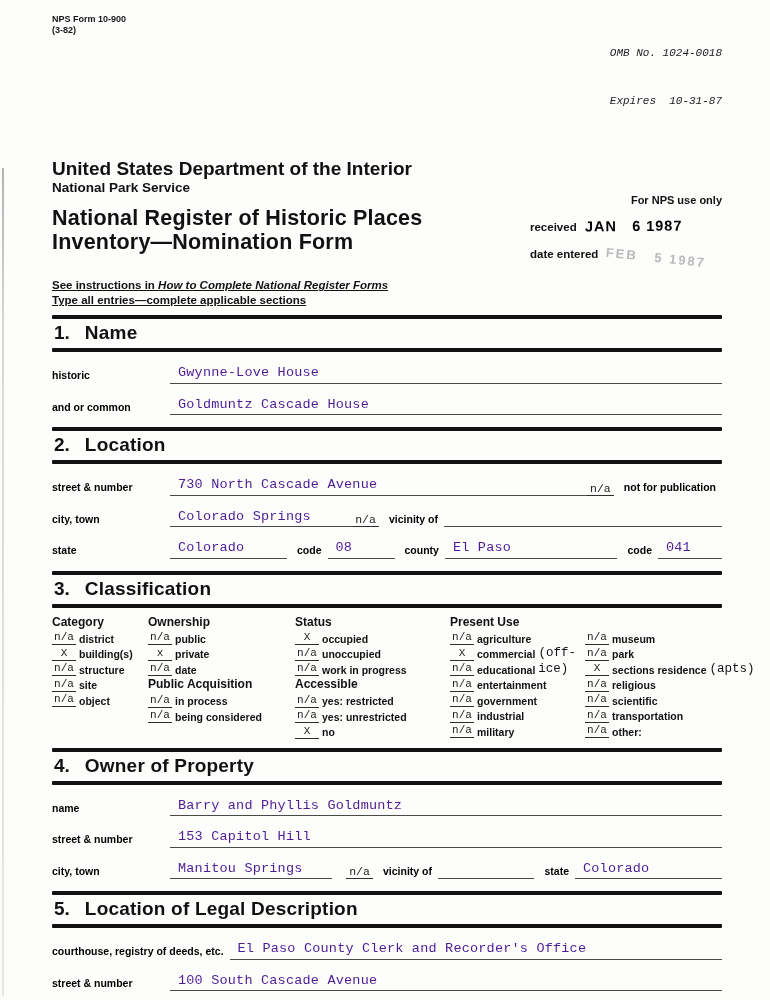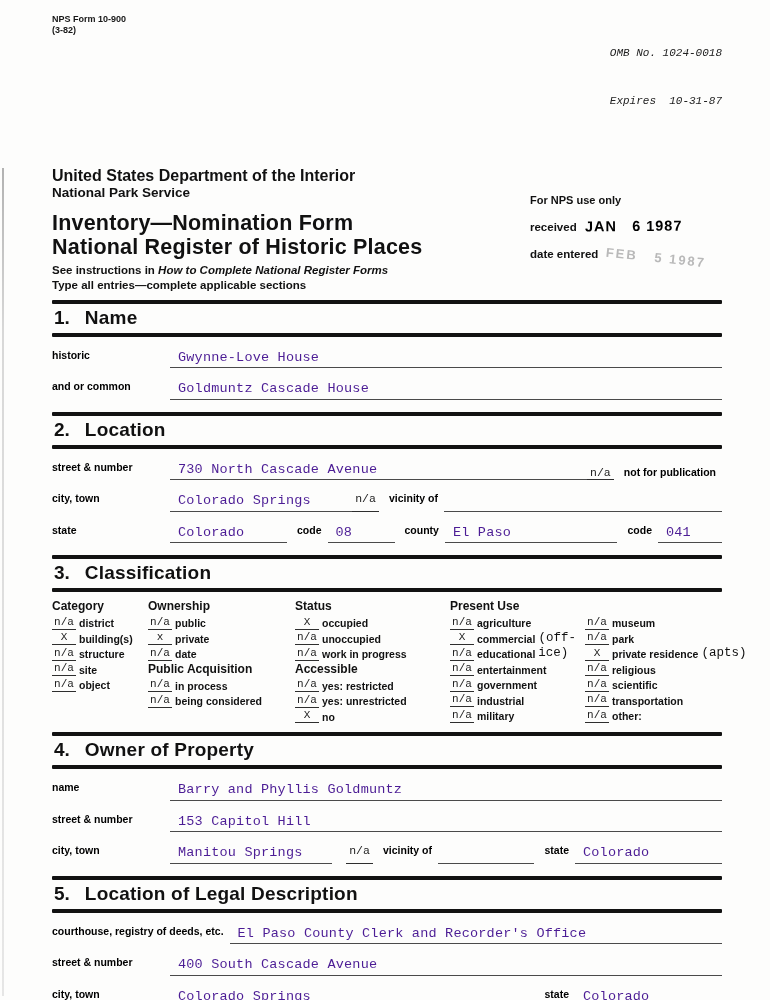--- a/index.html
+++ b/index.html
@@ -13,43 +13,43 @@
     background:linear-gradient(#8a8a8a, #c4c4c4 20%, #d9d9d9 90%); opacity:.65; }
 
   
   .meta-row { display:flex; justify-content:space-between; align-items:flex-start; }
   .form-no { font-size:9px; font-weight:bold; line-height:1.2; color:#161616; }
   .omb { font-family:"Liberation Mono", monospace; font-style:italic; font-size:11px;
     line-height:1.45; white-space:pre; color:#222; }
   .head-cols { display:flex; }
   .head-left { flex:1; }
   .head-right { width:192px; flex:none; }
-  .dept { font-size:16px; font-weight:bold; margin-top:24px; line-height:1.2; }
+  .dept { font-size:19px; font-weight:bold; margin-top:16px; line-height:1.2; }
   .agency { font-size:13.5px; font-weight:bold; line-height:1.25; }
   .big-title { font-size:21.5px; font-weight:bold; letter-spacing:.2px; line-height:1.12; margin-top:9px; }
-  .instr { font-size:11.5px; font-weight:bold; margin-top:4px; line-height:1.3; }
+  .instr { font-size:11.5px; font-weight:bold; margin-top:24px; line-height:1.3;text-decoration:underline; }
   .instr i { font-style:italic; }
   .nps-box { margin-top:52px; }
-  .nps-use { font-size:11px; font-weight:bold; }
+  .nps-use { font-size:11px; font-weight:bold;text-align:right; }
   .stamp-row { display:flex; align-items:baseline; margin-top:12px; }
   .stamp-lbl { font-size:11.5px; font-weight:bold; margin-right:8px; }
   .stamp { font-size:14.5px; font-weight:bold; color:#000000; letter-spacing:1px; white-space:pre;
     font-family:"Liberation Sans", sans-serif; transform:rotate(-.5deg); }
   .stamp-faint { font-size:13px; color:#b9b9b9; letter-spacing:2px; white-space:pre;
     display:inline-block; transform:rotate(6deg) translateY(4px); font-weight:bold; }
 
   
   .bar { height:4px; background:#121212; border-radius:1px; }
   .bar.first { margin-top:7px; }
   .sec-head { display:flex; align-items:baseline; padding:3px 0 4px 2px; }
   .sec-num { font-size:19px; font-weight:bold; margin-right:15px; }
   .sec-title { font-size:19px; font-weight:bold; letter-spacing:.2px; }
 
   
-  .frow { display:flex; margin-top:13px; }
+  .frow { display:flex; align-items:flex-end; margin-top:13px; }
   .lbl { font-size:10.5px; font-weight:bold; color:#000; flex:none; padding:0 6px 2px 0; line-height:1.1; }
   .lbl.w { width:118px; box-sizing:border-box; }
   .lbl.mid { padding-left:10px; }
   .val { font-family:"Liberation Mono", monospace; font-size:13.5px; letter-spacing:.2px; color:#4c1d95;
     border-bottom:1.5px solid #4a4a4a; padding:0 4px 2px 8px; white-space:pre; line-height:1.15; }
   .val.grow { flex:1; }
   .val.empty-seg { flex:1; }
   .mark { font-family:"Liberation Mono", monospace; font-size:11.5px; color:#1c1c1c;
     min-width:27px; text-align:center; border-bottom:1.6px solid #2e2e2e;
     display:inline-block; line-height:11px; padding-bottom:1px; flex:none; }
@@ -84,22 +84,22 @@
       <div>OMB No. 1024-0018</div>
       <div>Expires  10-31-87</div>
     </div>
   </div>
 
   <div class="head-cols">
     <div class="head-left">
       <div class="dept">United States Department of the Interior</div>
       <div class="agency">National Park Service</div>
       <div class="big-title">
+        <div>National Register of Historic Places</div>
         <div>Inventory—Nomination Form</div>
-        <div>National Register of Historic Places</div>
       </div>
       <div class="instr">
         <div><span>See instructions in </span><i>How to Complete National Register Forms</i></div>
         <div>Type all entries—complete applicable sections</div>
       </div>
     </div>
     <div class="head-right">
       <div class="nps-box">
         <div class="nps-use">For NPS use only</div>
         <div class="stamp-row">
@@ -330,21 +330,21 @@
           </div>
 
           <div class="cls-item">
             <span class="mark">n/a</span>
             <span class="cls-lbl">park</span>
 
           </div>
 
           <div class="cls-item">
             <span class="mark">X</span>
-            <span class="cls-lbl">private residence</span>
+            <span class="cls-lbl">sections residence</span>
             <span class="cls-extra">(apts)</span>
           </div>
 
           <div class="cls-item">
             <span class="mark">n/a</span>
             <span class="cls-lbl">religious</span>
 
           </div>
 
           <div class="cls-item">
@@ -399,21 +399,21 @@
     <span class="sec-title">Location of Legal Description</span>
   </div>
   <div class="bar"></div>
 
   <div class="frow">
     <span class="lbl">courthouse, registry of deeds, etc.</span>
     <span class="val grow">El Paso County Clerk and Recorder's Office</span>
   </div>
   <div class="frow">
     <span class="lbl w">street &amp; number</span>
-    <span class="val grow">400 South Cascade Avenue</span>
+    <span class="val grow">100 South Cascade Avenue</span>
   </div>
   <div class="frow pad-b">
     <span class="lbl w">city, town</span>
     <span class="val grow">Colorado Springs</span>
     <span class="lbl mid">state</span>
     <span class="val" style="min-width:135px;">Colorado</span>
   </div>
 
 </div>
 

